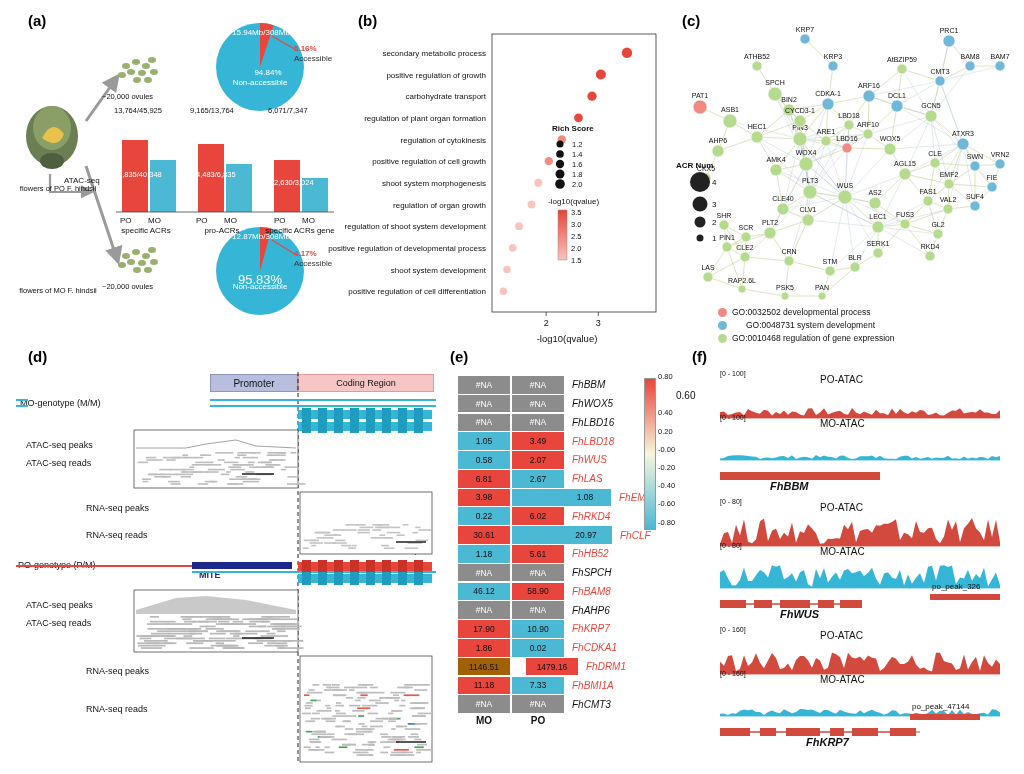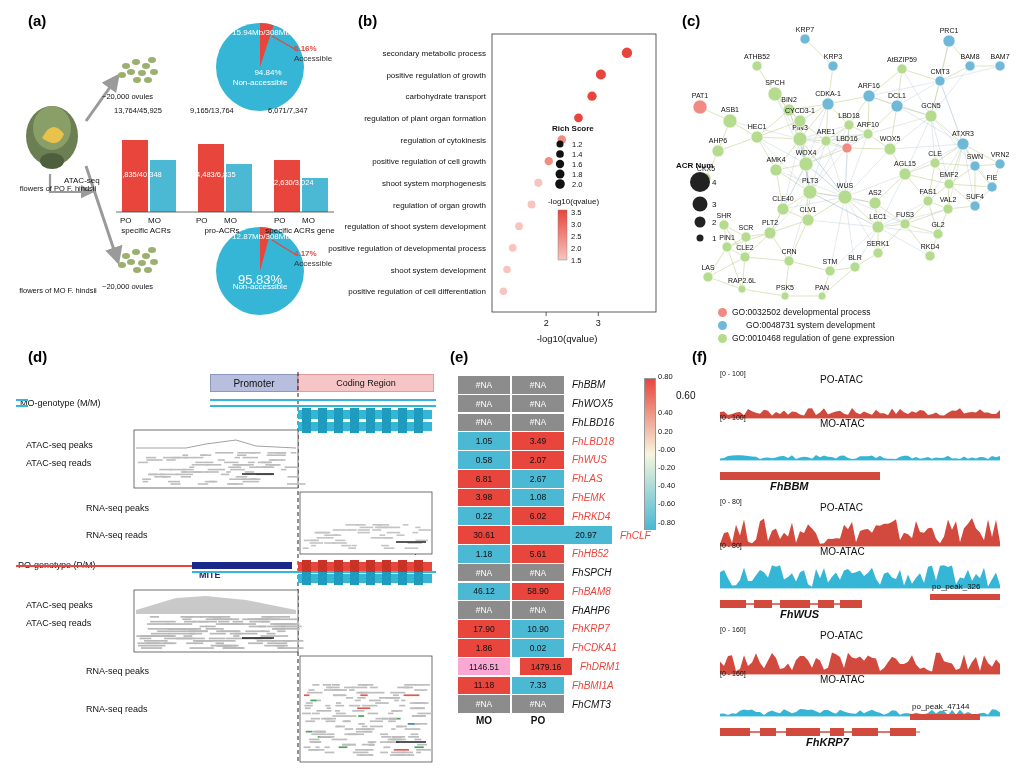--- a/index.html
+++ b/index.html
@@ -1052,21 +1052,21 @@
         <div class="hmcell" style="width: 52px; height: 17.6px; margin-right: 2px; background: rgb(232, 69, 60); color: rgb(17, 17, 17);">2.07</div>
         <div class="gene-red" style="margin-left: 6px;">FhWUS</div>
       </div>
       <div style="display: flex; align-items: center; height: 17.6px; margin-bottom: 1.2px;">
         <div class="hmcell" style="width: 52px; height: 17.6px; margin-right: 2px; background: rgb(232, 69, 60); color: rgb(17, 17, 17);">6.81</div>
         <div class="hmcell" style="width: 52px; height: 17.6px; margin-right: 2px; background: rgb(75, 184, 212); color: rgb(17, 17, 17);">2.67</div>
         <div class="gene-red" style="margin-left: 6px;">FhLAS</div>
       </div>
       <div style="display: flex; align-items: center; height: 17.6px; margin-bottom: 1.2px;">
         <div class="hmcell" style="width: 52px; height: 17.6px; margin-right: 2px; background: rgb(232, 69, 60); color: rgb(17, 17, 17);">3.98</div>
-        <div class="hmcell" style="width: 52px; height: 17.6px; margin-right: 2px; background: rgb(75, 184, 212); color: rgb(17, 17, 17);">1.08</div>
+        <div class="hmcell" style="width: 52px; height: 17.6px; margin-right: 2px; background: rgb(75, 184, 212); color: rgb(17, 17, 17); padding-left: 47px;">1.08</div>
         <div class="gene-red" style="margin-left: 6px;">FhEMK</div>
       </div>
       <div style="display: flex; align-items: center; height: 17.6px; margin-bottom: 1.2px;">
         <div class="hmcell" style="width: 52px; height: 17.6px; margin-right: 2px; background: rgb(75, 184, 212); color: rgb(17, 17, 17);">0.22</div>
         <div class="hmcell" style="width: 52px; height: 17.6px; margin-right: 2px; background: rgb(232, 69, 60); color: rgb(17, 17, 17);">6.02</div>
         <div class="gene-red" style="margin-left: 6px;">FhRKD4</div>
       </div>
       <div style="display: flex; align-items: center; height: 17.6px; margin-bottom: 1.2px;">
         <div class="hmcell" style="width: 52px; height: 17.6px; margin-right: 2px; background: rgb(232, 69, 60); color: rgb(17, 17, 17);">30.61</div>
         <div class="hmcell" style="width: 52px; height: 17.6px; margin-right: 2px; background: rgb(75, 184, 212); color: rgb(17, 17, 17); padding-left: 48px;">20.97</div>
@@ -1096,21 +1096,21 @@
         <div class="hmcell" style="width: 52px; height: 17.6px; margin-right: 2px; background: rgb(232, 69, 60); color: rgb(17, 17, 17);">17.90</div>
         <div class="hmcell" style="width: 52px; height: 17.6px; margin-right: 2px; background: rgb(75, 184, 212); color: rgb(17, 17, 17);">10.90</div>
         <div class="gene-red" style="margin-left: 6px;">FhKRP7</div>
       </div>
       <div style="display: flex; align-items: center; height: 17.6px; margin-bottom: 1.2px;">
         <div class="hmcell" style="width: 52px; height: 17.6px; margin-right: 2px; background: rgb(232, 69, 60); color: rgb(17, 17, 17);">1.86</div>
         <div class="hmcell" style="width: 52px; height: 17.6px; margin-right: 2px; background: rgb(75, 184, 212); color: rgb(17, 17, 17);">0.02</div>
         <div class="gene-red" style="margin-left: 6px;">FhCDKA1</div>
       </div>
       <div style="display: flex; align-items: center; height: 17.6px; margin-bottom: 1.2px;">
-        <div class="hmcell" style="width: 52px; height: 17.6px; margin-right: 10px; background: #f9a8d4; color: rgb(17, 17, 17);">1146.51</div>
+        <div class="hmcell" style="width: 52px; height: 17.6px; margin-right: 16px; background: #a16207; color: rgb(17, 17, 17);">1146.51</div>
         <div class="hmcell" style="width: 52px; height: 17.6px; margin-right: 2px; background: rgb(232, 69, 60); color: rgb(17, 17, 17);">1479.16</div>
         <div class="gene-red" style="margin-left: 6px;">FhDRM1</div>
       </div>
       <div style="display: flex; align-items: center; height: 17.6px; margin-bottom: 1.2px;">
         <div class="hmcell" style="width: 52px; height: 17.6px; margin-right: 2px; background: rgb(232, 69, 60); color: rgb(17, 17, 17);">11.18</div>
         <div class="hmcell" style="width: 52px; height: 17.6px; margin-right: 2px; background: rgb(75, 184, 212); color: rgb(17, 17, 17);">7.33</div>
         <div class="gene-red" style="margin-left: 6px;">FhBMI1A</div>
       </div>
       <div style="display: flex; align-items: center; height: 17.6px; margin-bottom: 1.2px;">
         <div class="hmcell" style="width: 52px; height: 17.6px; margin-right: 2px; background: rgb(140, 140, 140); color: rgb(255, 255, 255);">#NA</div>

